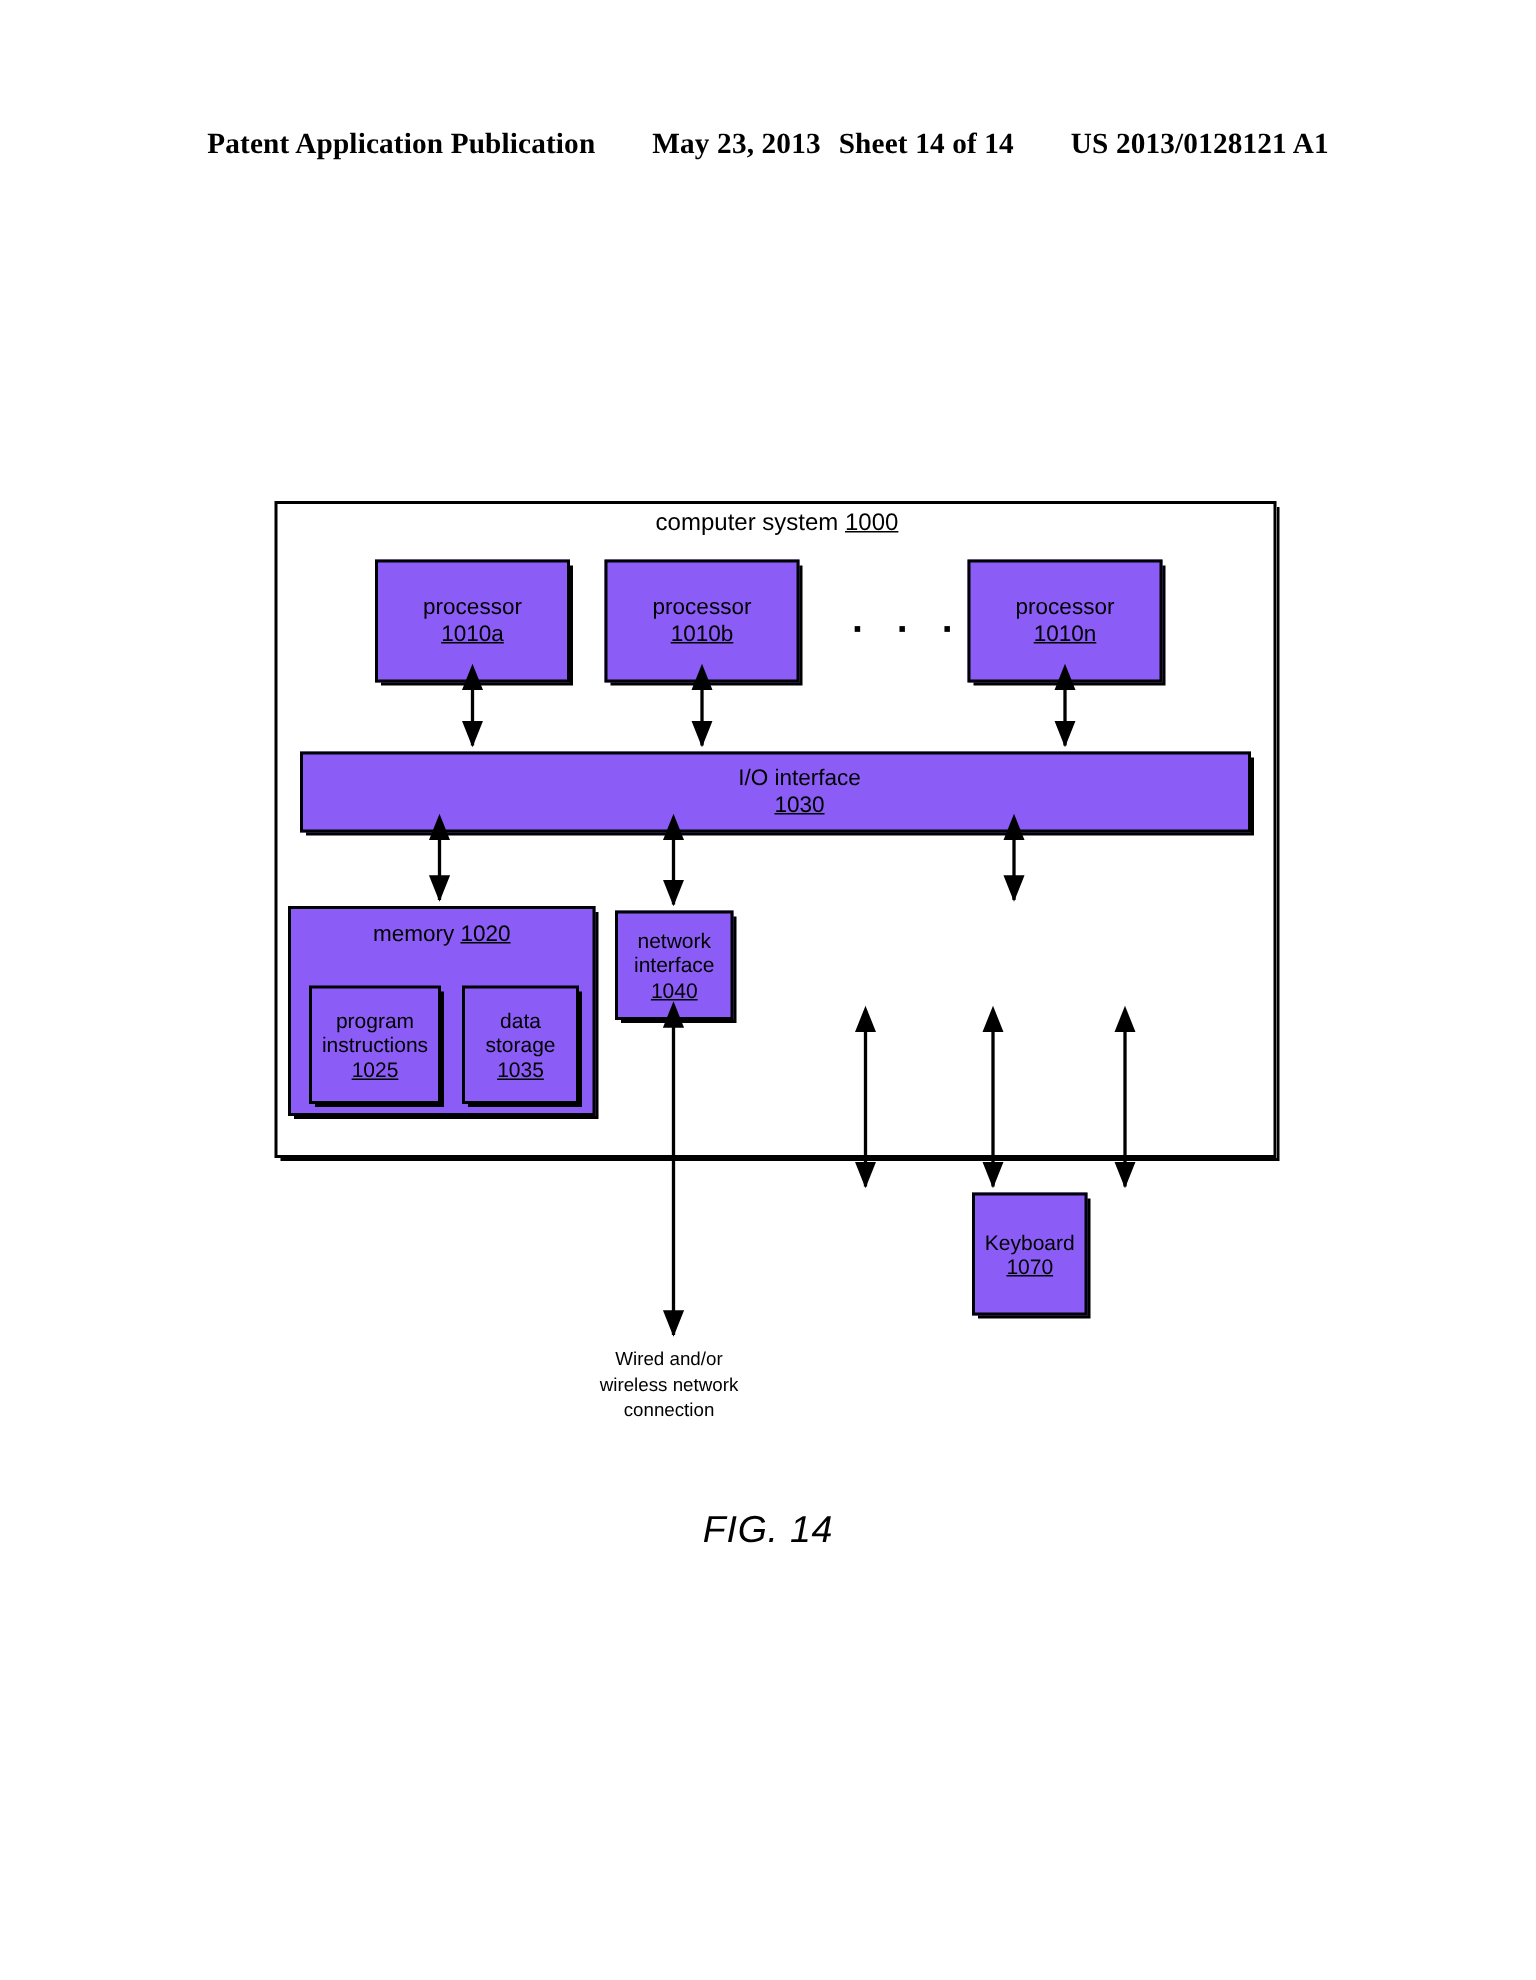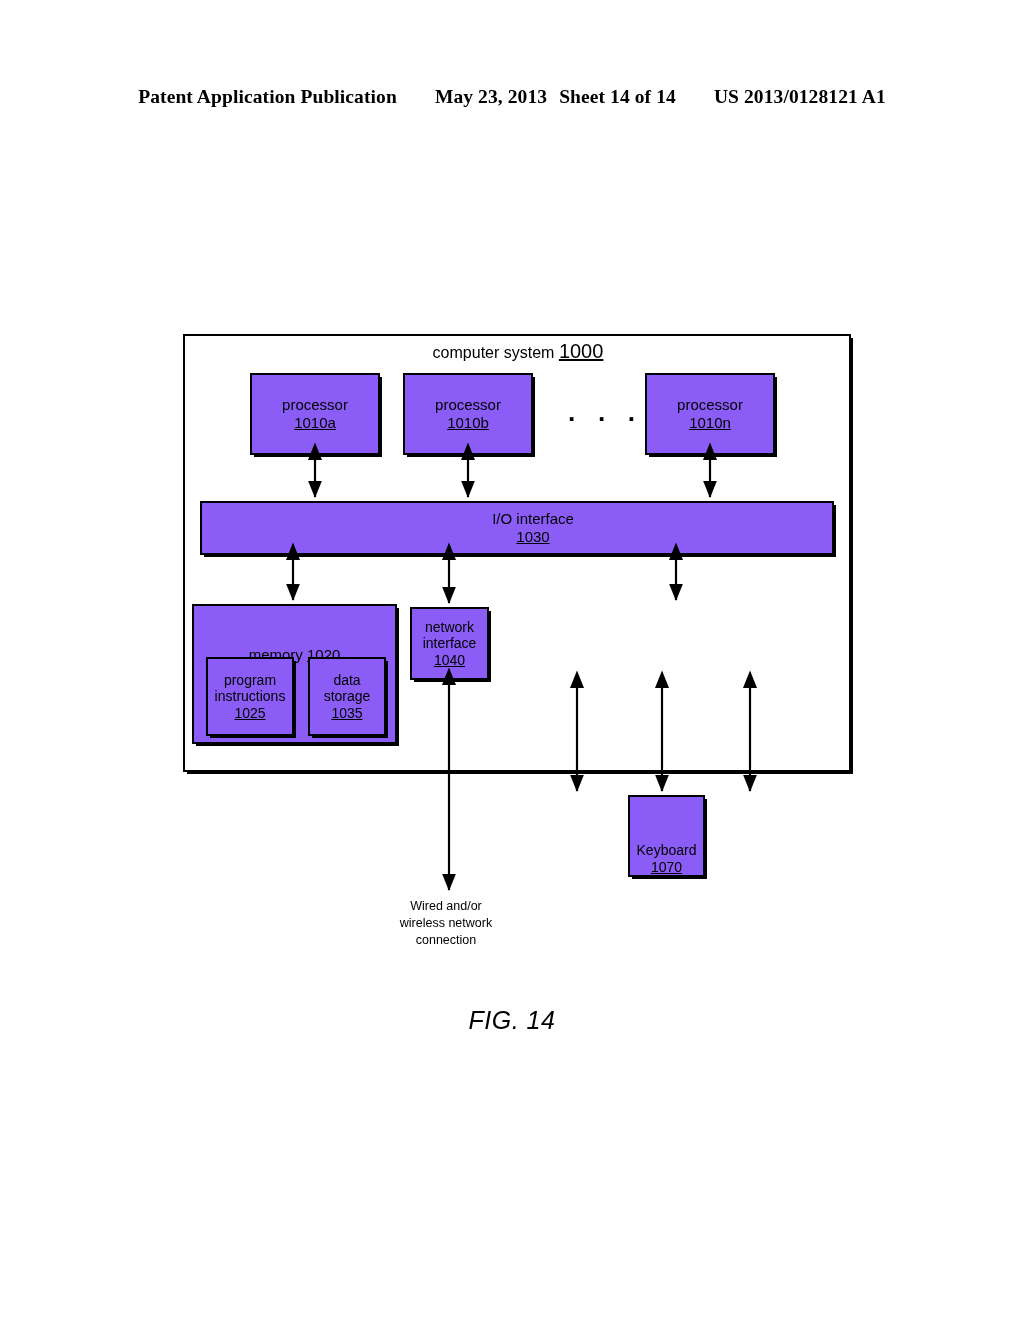--- a/index.html
+++ b/index.html
@@ -72,21 +72,21 @@
 
   
   .sys-title {
     position: absolute;
     left: 183px;
     top: 340px;
     width: 670px;
     text-align: center;
     font-size: 16px;
   }
-  .sys-title .num { display: inline; font-size: 20px; }
+  .sys-title .num { display: inline; font-size: 16px; }
 
   
   .ellipsis {
     position: absolute;
     font-size: 26px;
     letter-spacing: 7px;
     line-height: 1;
     font-weight: bold;
   }
 
@@ -156,21 +156,21 @@
     <span class="lbl">processor</span>
     <span class="num">1010n</span>
   </div>
 
   <div class="box" style="left:200px; top:501px; width:634px; height:54px;padding-left:32px;">
     <span class="lbl">I/O interface</span>
     <span class="num">1030</span>
   </div>
 
   <div class="box" style="left:192px; top:604px; width:205px; height:140px; justify-content:flex-start; padding-top:8px;">
-    <div style="font-size:15px;margin-top:32px;">
+    <div style="font-size:15px;">
       <span>memory</span>
       <span class="num" style="display:inline;">1020</span>
     </div>
   </div>
 
   <div class="box" style="left:206px; top:657px; width:88px; height:79px;">
     <span class="lbl-sm">program</span>
     <span class="lbl-sm">instructions</span>
     <span class="num-sm">1025</span>
   </div>
@@ -182,21 +182,21 @@
   </div>
 
   <div class="box" style="left:410px; top:607px; width:79px; height:73px;">
     <span class="lbl-sm">network</span>
     <span class="lbl-sm">interface</span>
     <span class="num-sm">1040</span>
   </div>
 
 
 
-  <div class="box" style="left:628px; top:795px; width:77px; height:82px;justify-content:flex-end;">
+  <div class="box" style="left:648px; top:795px; width:77px; height:82px;">
     <span class="lbl-sm">Keyboard</span>
     <span class="num-sm">1070</span>
   </div>
 
 
   <div class="net-caption">
     <div>Wired and/or</div>
     <div>wireless network</div>
     <div>connection</div>
   </div>

